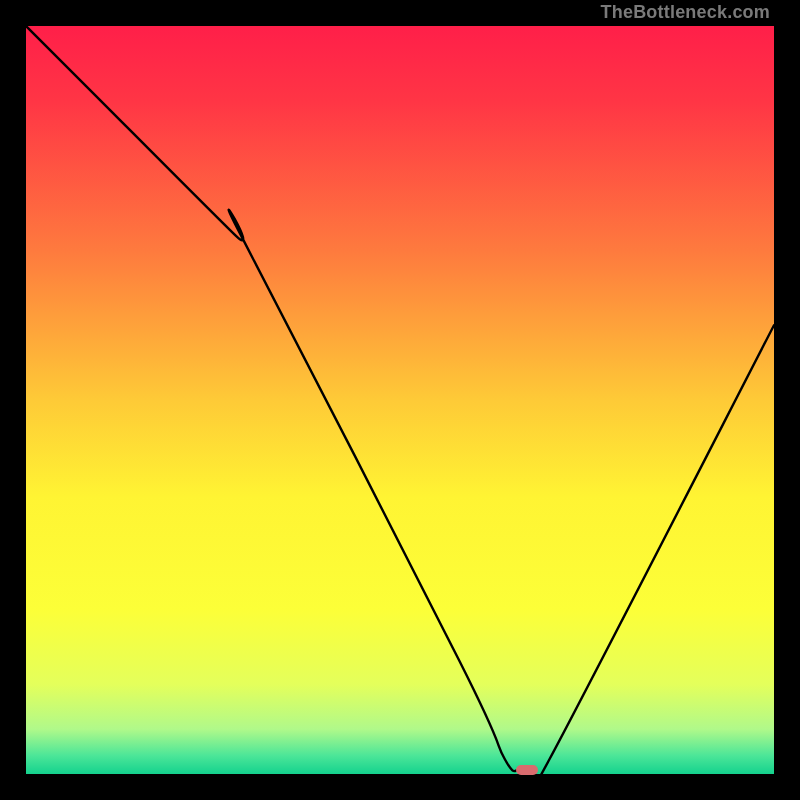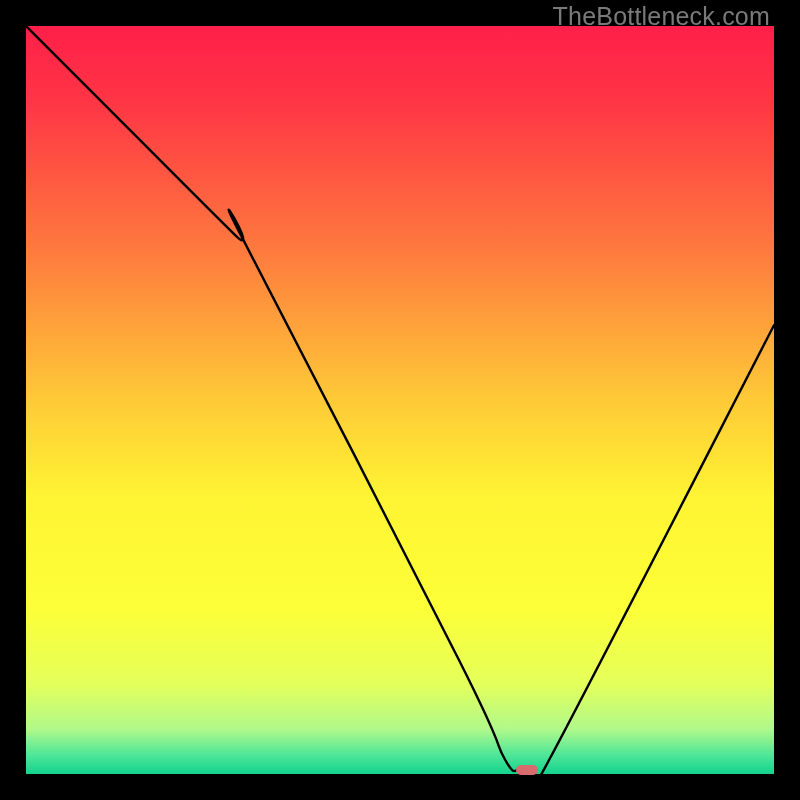--- a/index.html
+++ b/index.html
@@ -29,22 +29,22 @@
   .svg-plot {
     width: 100%;
     height: 100%;
     display: block;
   }
   .watermark {
     position: absolute;
     top: 2px;
     right: 30px;
     color: #7a7a7a;
-    font-size: 25px;
-    font-weight: 400;
+    font-size: 18px;
+    font-weight: 700;
     letter-spacing: 0.2px;
   }
   .marker {
     position: absolute;
     width: 22px;
     height: 10px;
     border-radius: 5px;
     background: #d86b6e;
     transform: translate(-50%, -50%);
   }

